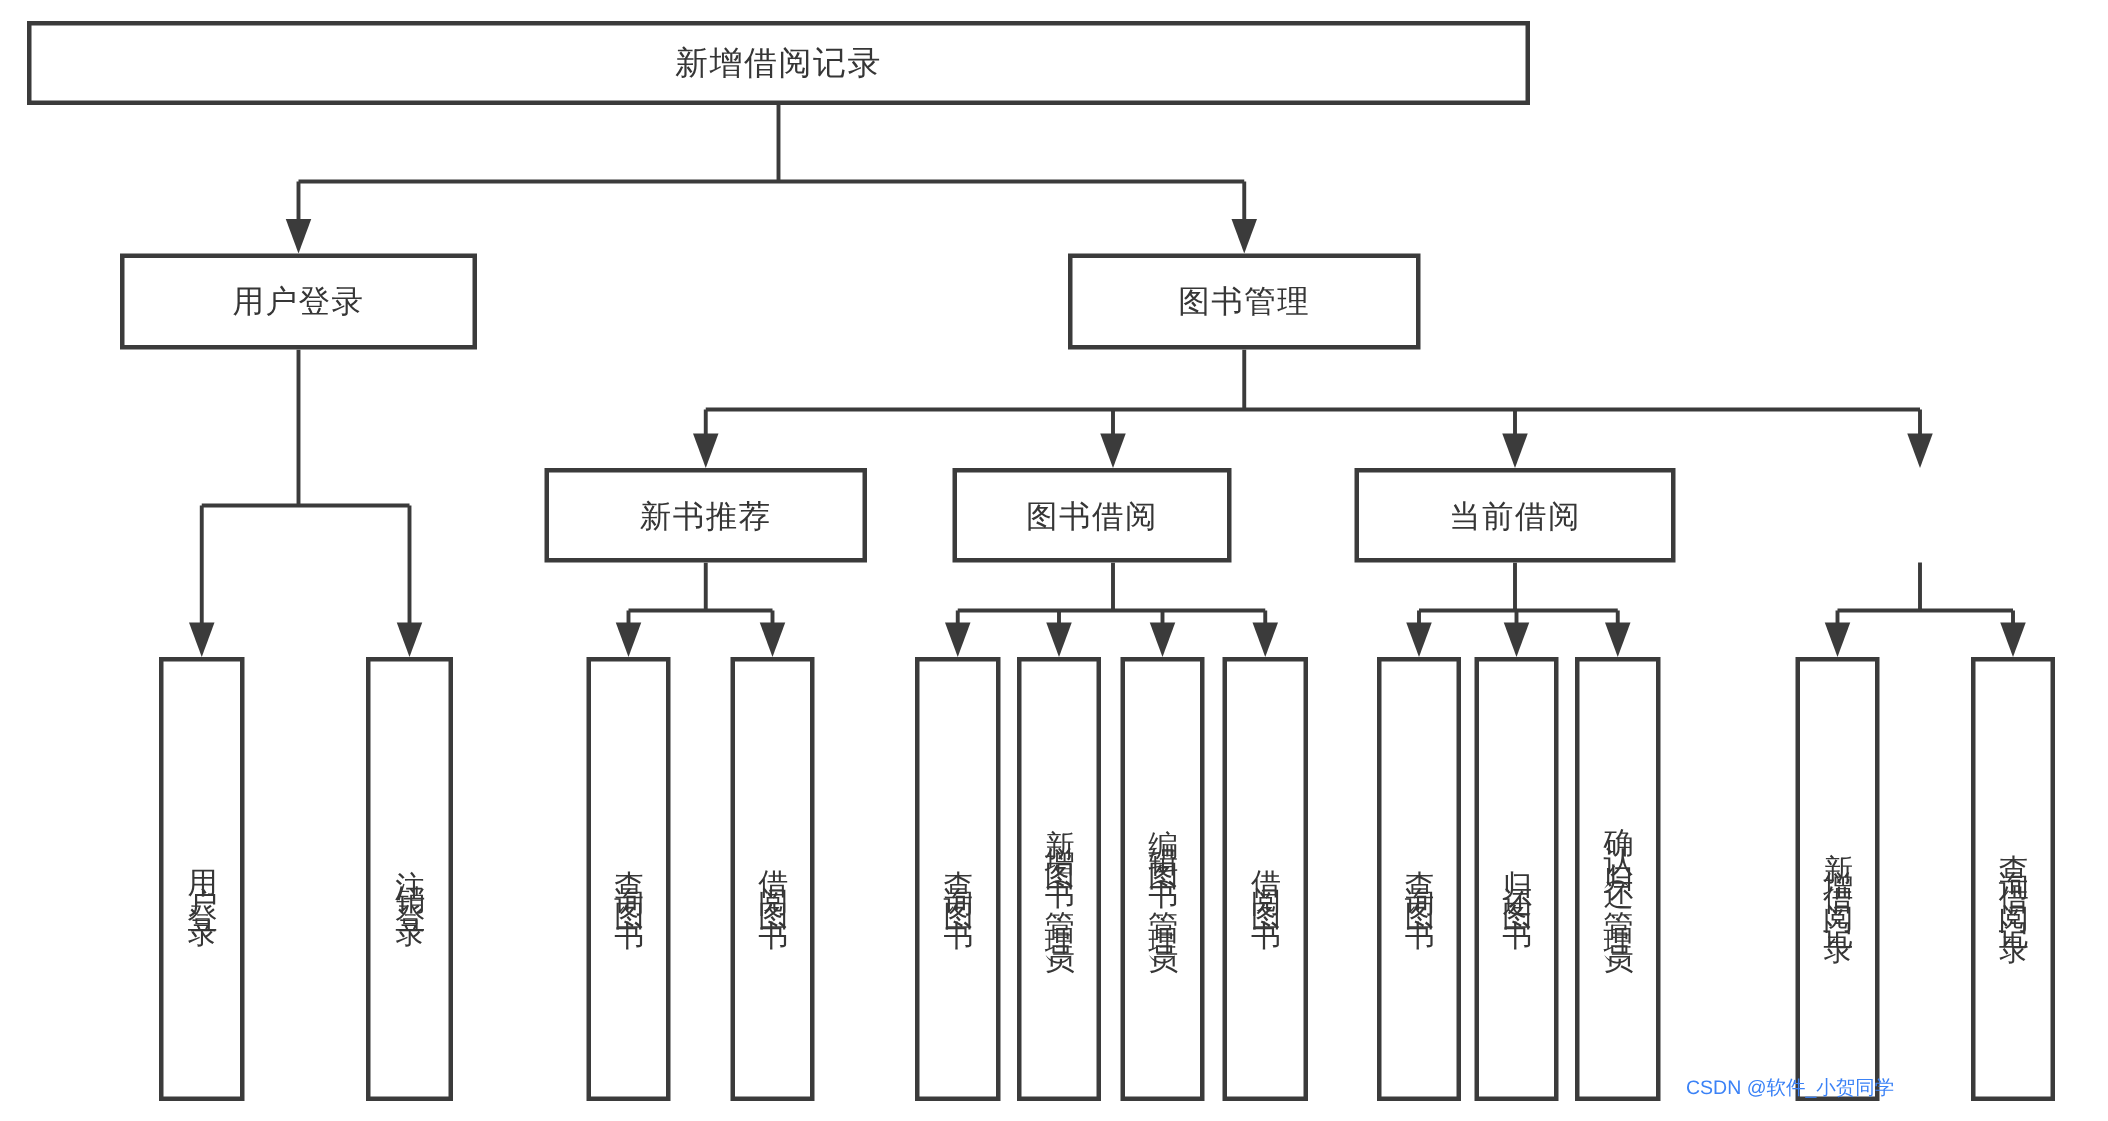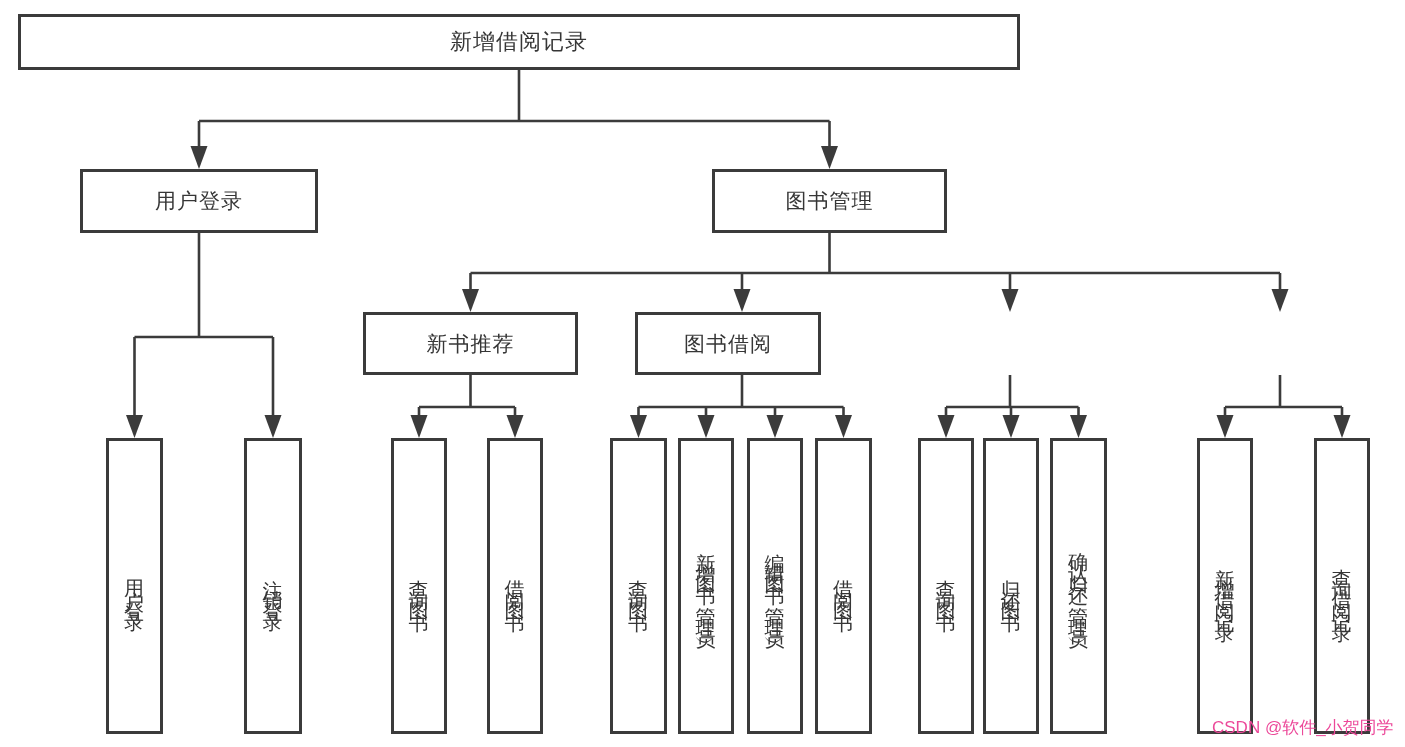--- a/index.html
+++ b/index.html
@@ -28,24 +28,24 @@
   .vt {
     writing-mode: vertical-rl;
     text-orientation: mixed;
     font-size: 20px;
     letter-spacing: 11px;
     line-height: 1;
     color: #363636;
   }
   .watermark {
     position: absolute;
-    left: 1212px;
+    left: 1124px;
     top: 716px;
-    font-size: 17px;
-    color: #ec4899;
+    font-size: 13px;
+    color: #3b82f6;
     white-space: nowrap;
     z-index: 5;
   }
 </style>
 </head>
 <body>
 
 <div class="canvas">
 
   <svg class="wires" viewBox="0 0 1405 747" aria-hidden="true">
@@ -90,20 +90,23 @@
   <div class="box h" style="left:712px;top:169px;width:235px;height:64px">
     <span>图书管理</span>
   </div>
 
   <div class="box h" style="left:363px;top:312px;width:215px;height:63px">
     <span>新书推荐</span>
   </div>
   <div class="box h" style="left:635px;top:312px;width:186px;height:63px">
     <span>图书借阅</span>
   </div>
+  <div class="box h" style="left:903px;top:312px;width:214px;height:63px">
+    <span>当前借阅</span>
+  </div>
 
   <div class="box v" style="left:106px;width:57px">
     <span class="vt">用户登录</span>
   </div>
   <div class="box v" style="left:244px;width:58px">
     <span class="vt">注销登录</span>
   </div>
 
   <div class="box v" style="left:391px;width:56px">
     <span class="vt">查询图书</span>

